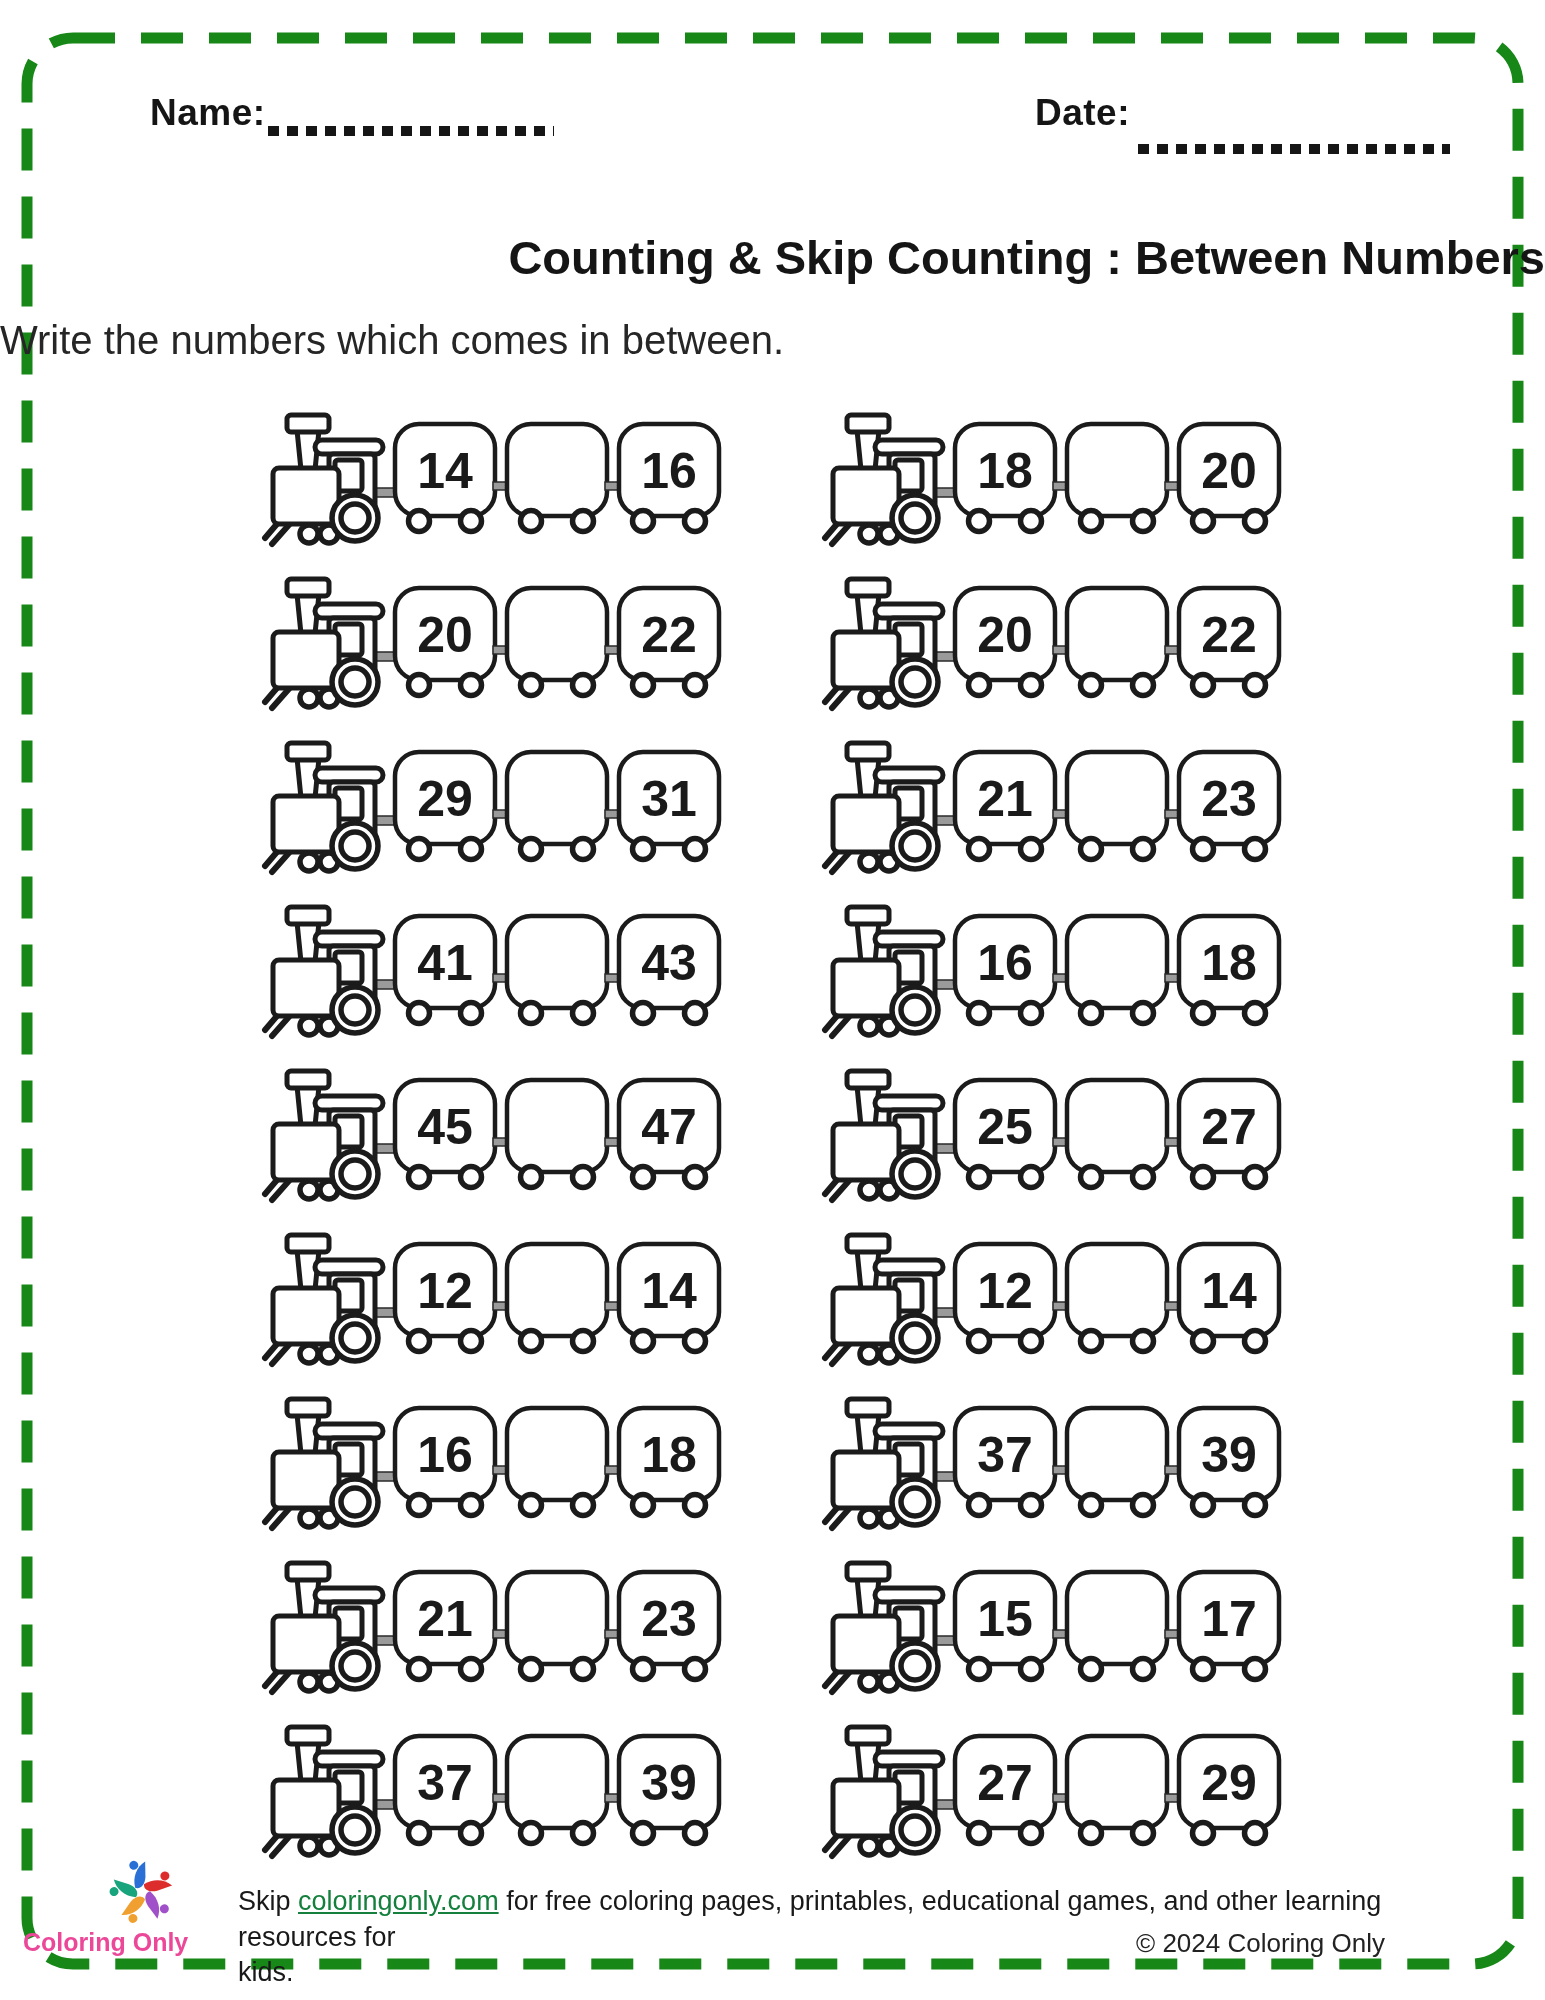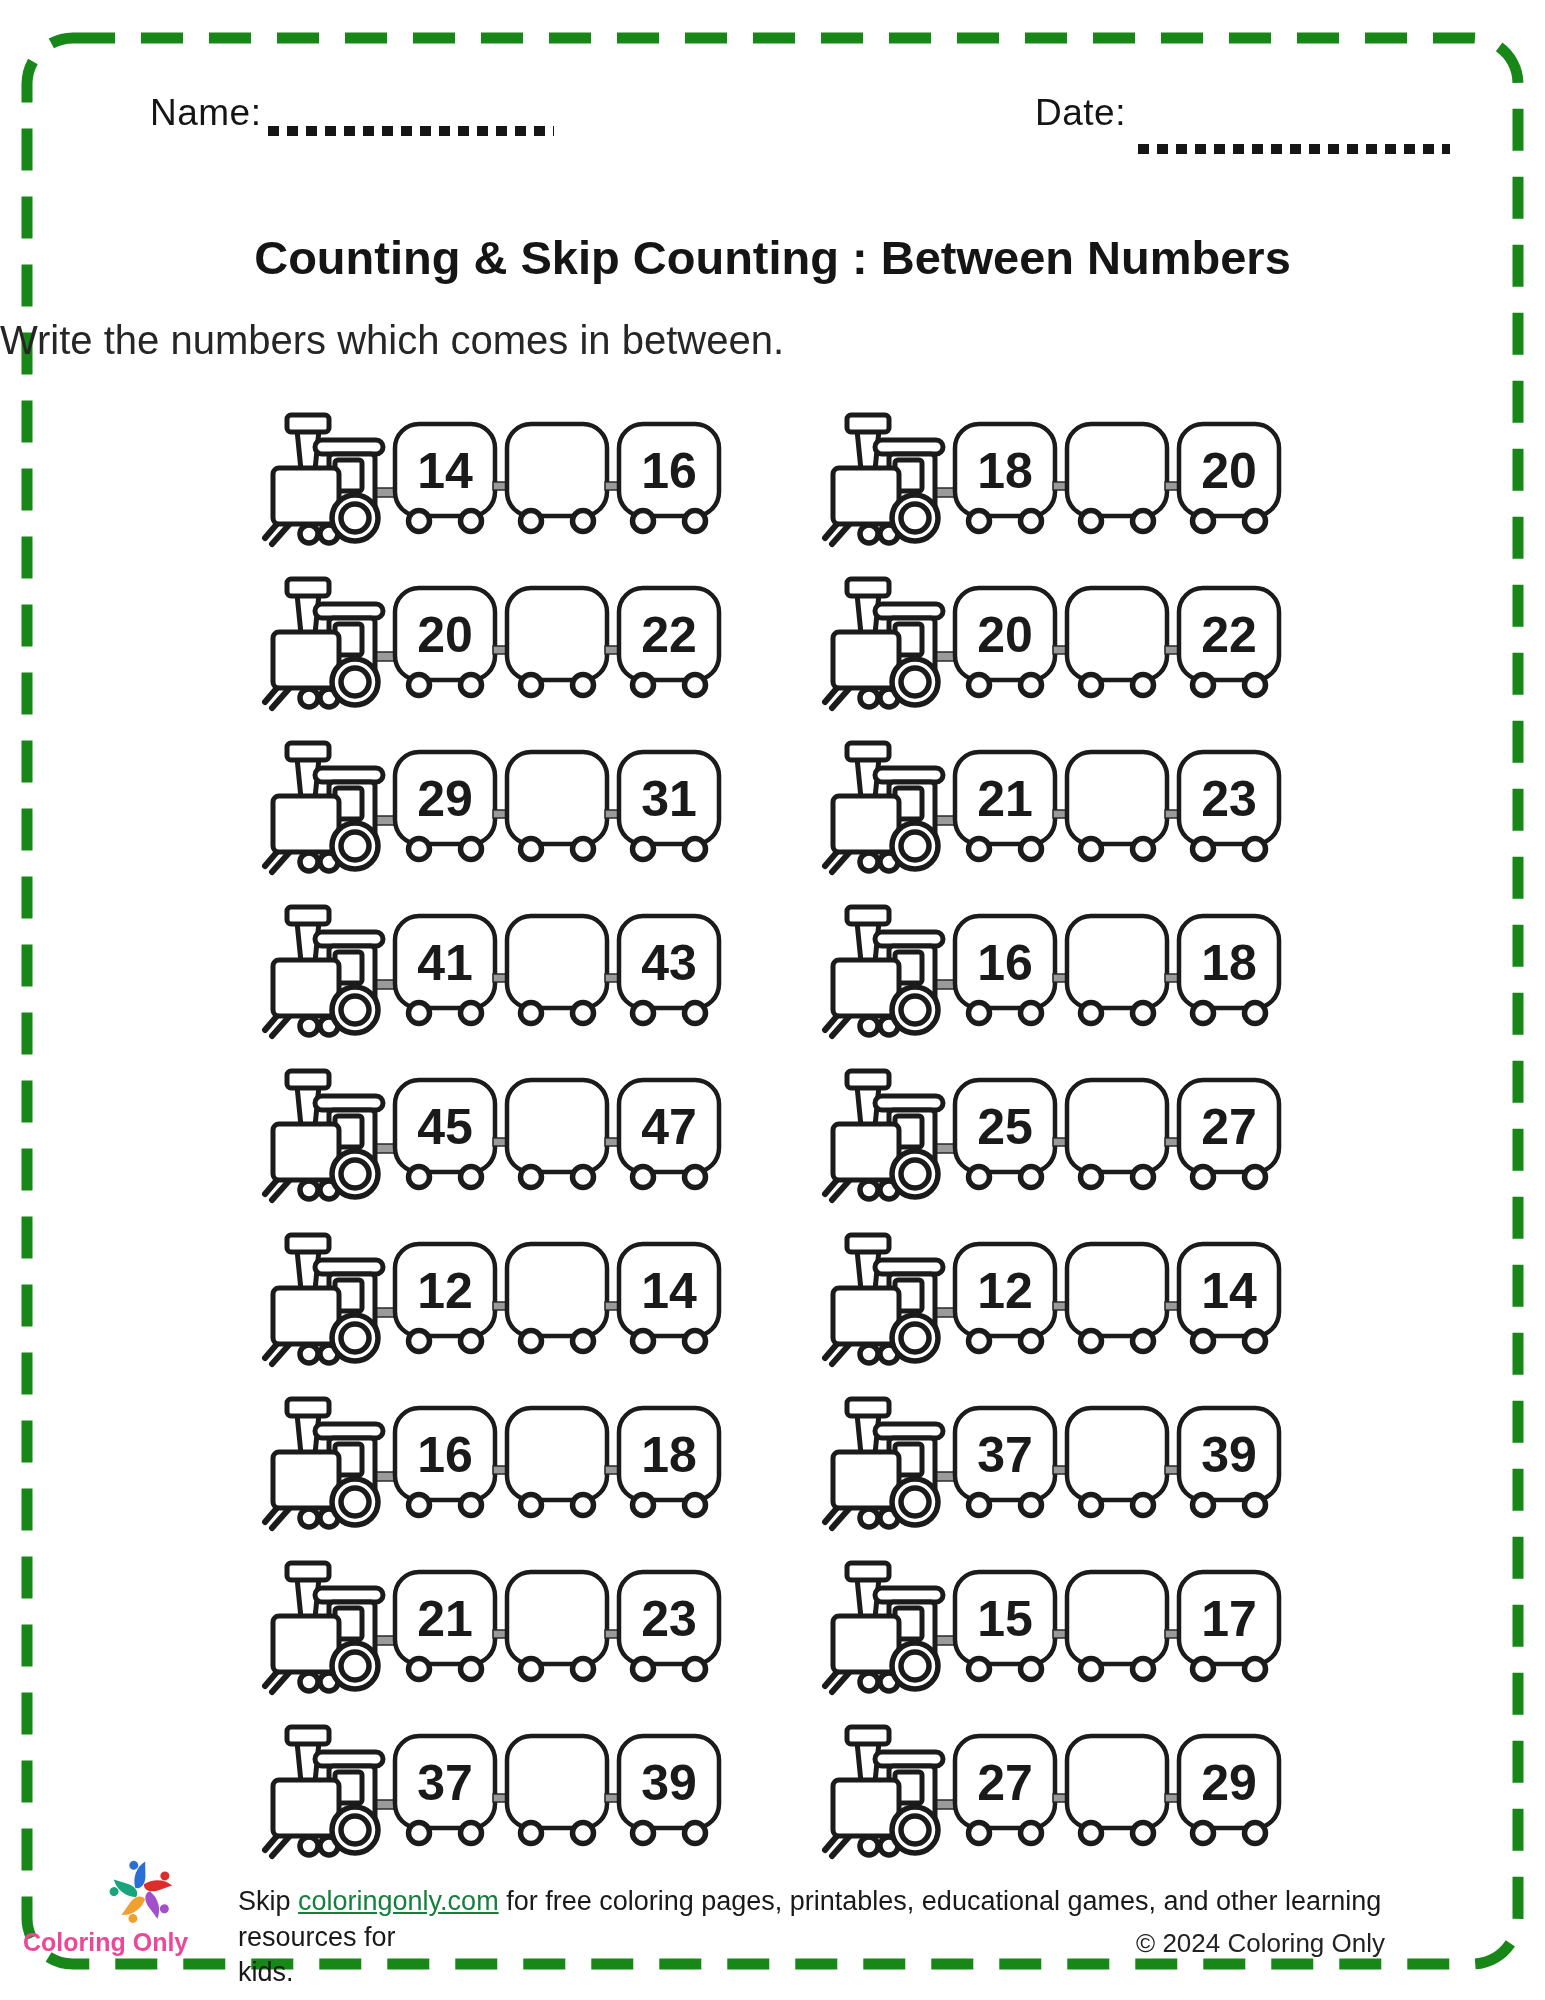--- a/index.html
+++ b/index.html
@@ -5,24 +5,24 @@
   html,body{margin:0;padding:0;}
   body{
     width:1545px;height:2000px;position:relative;background:#ffffff;
     font-family:"Liberation Sans","DejaVu Sans",sans-serif;color:#151515;
     overflow:hidden;
   }
   .abs{position:absolute;}
   
   #border-svg{position:absolute;left:0;top:0;pointer-events:none;}
   
-  .field-label{font-weight:normal;font-size:37px;letter-spacing:.5px;}
+  .field-label{font-weight:bold;font-size:37px;letter-spacing:.5px;}
   .dotline{height:10px;background:repeating-linear-gradient(90deg,#161616 0 11px,transparent 11px 19px);}
   
-  .title{left:0;top:230px;width:100%;text-align:center;font-size:47px;font-weight:bold;letter-spacing:0;}
+  .title{left:0;top:230px;width:100%;text-align:right;font-size:47px;font-weight:bold;letter-spacing:0;}
   .subtitle{left:0;top:318px;width:100%;text-align:left;font-size:40px;font-weight:400;color:#262626;}
   
   #trains-grid{
     position:absolute;left:256px;top:412px;
     display:grid;grid-template-columns:472px 472px;column-gap:88px;row-gap:28px;
   }
   .train{width:472px;height:136px;}
   .train svg{display:block;width:472px;height:136px;}
   .car-body{fill:#ffffff;stroke:#1b1b1b;stroke-width:4.5;}
   .wheel{fill:#ffffff;stroke:#1b1b1b;stroke-width:5.5;}

